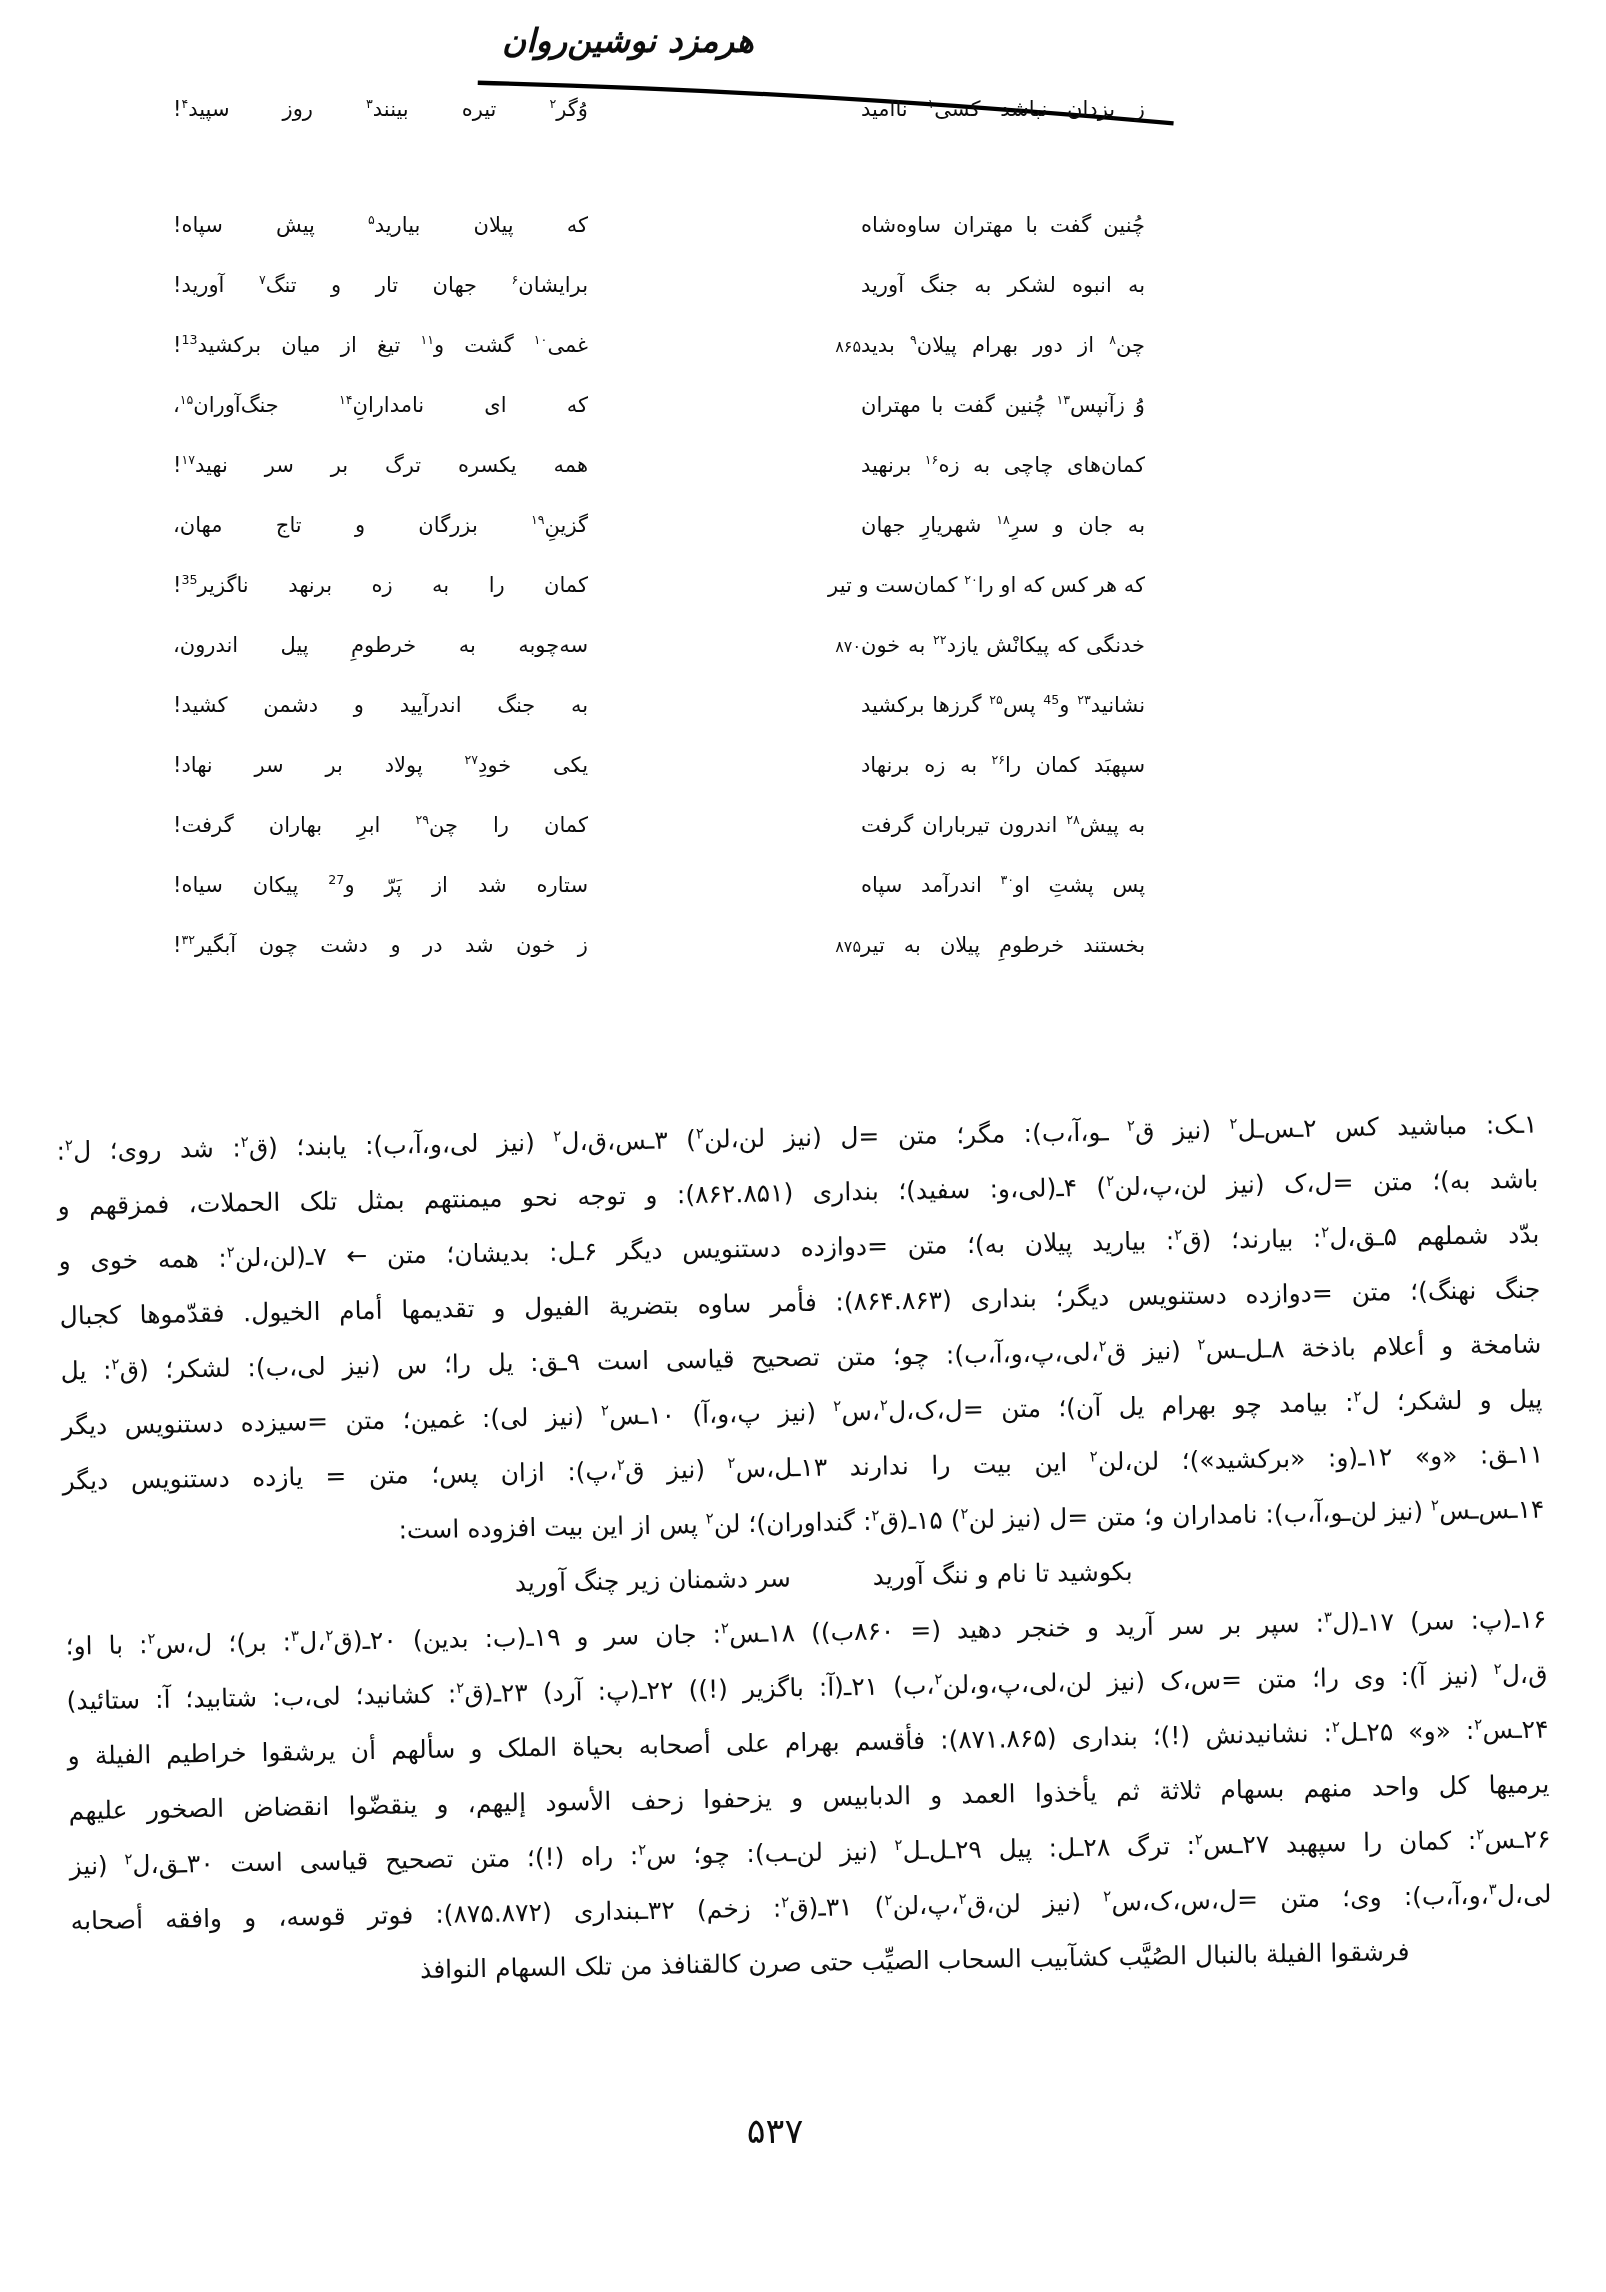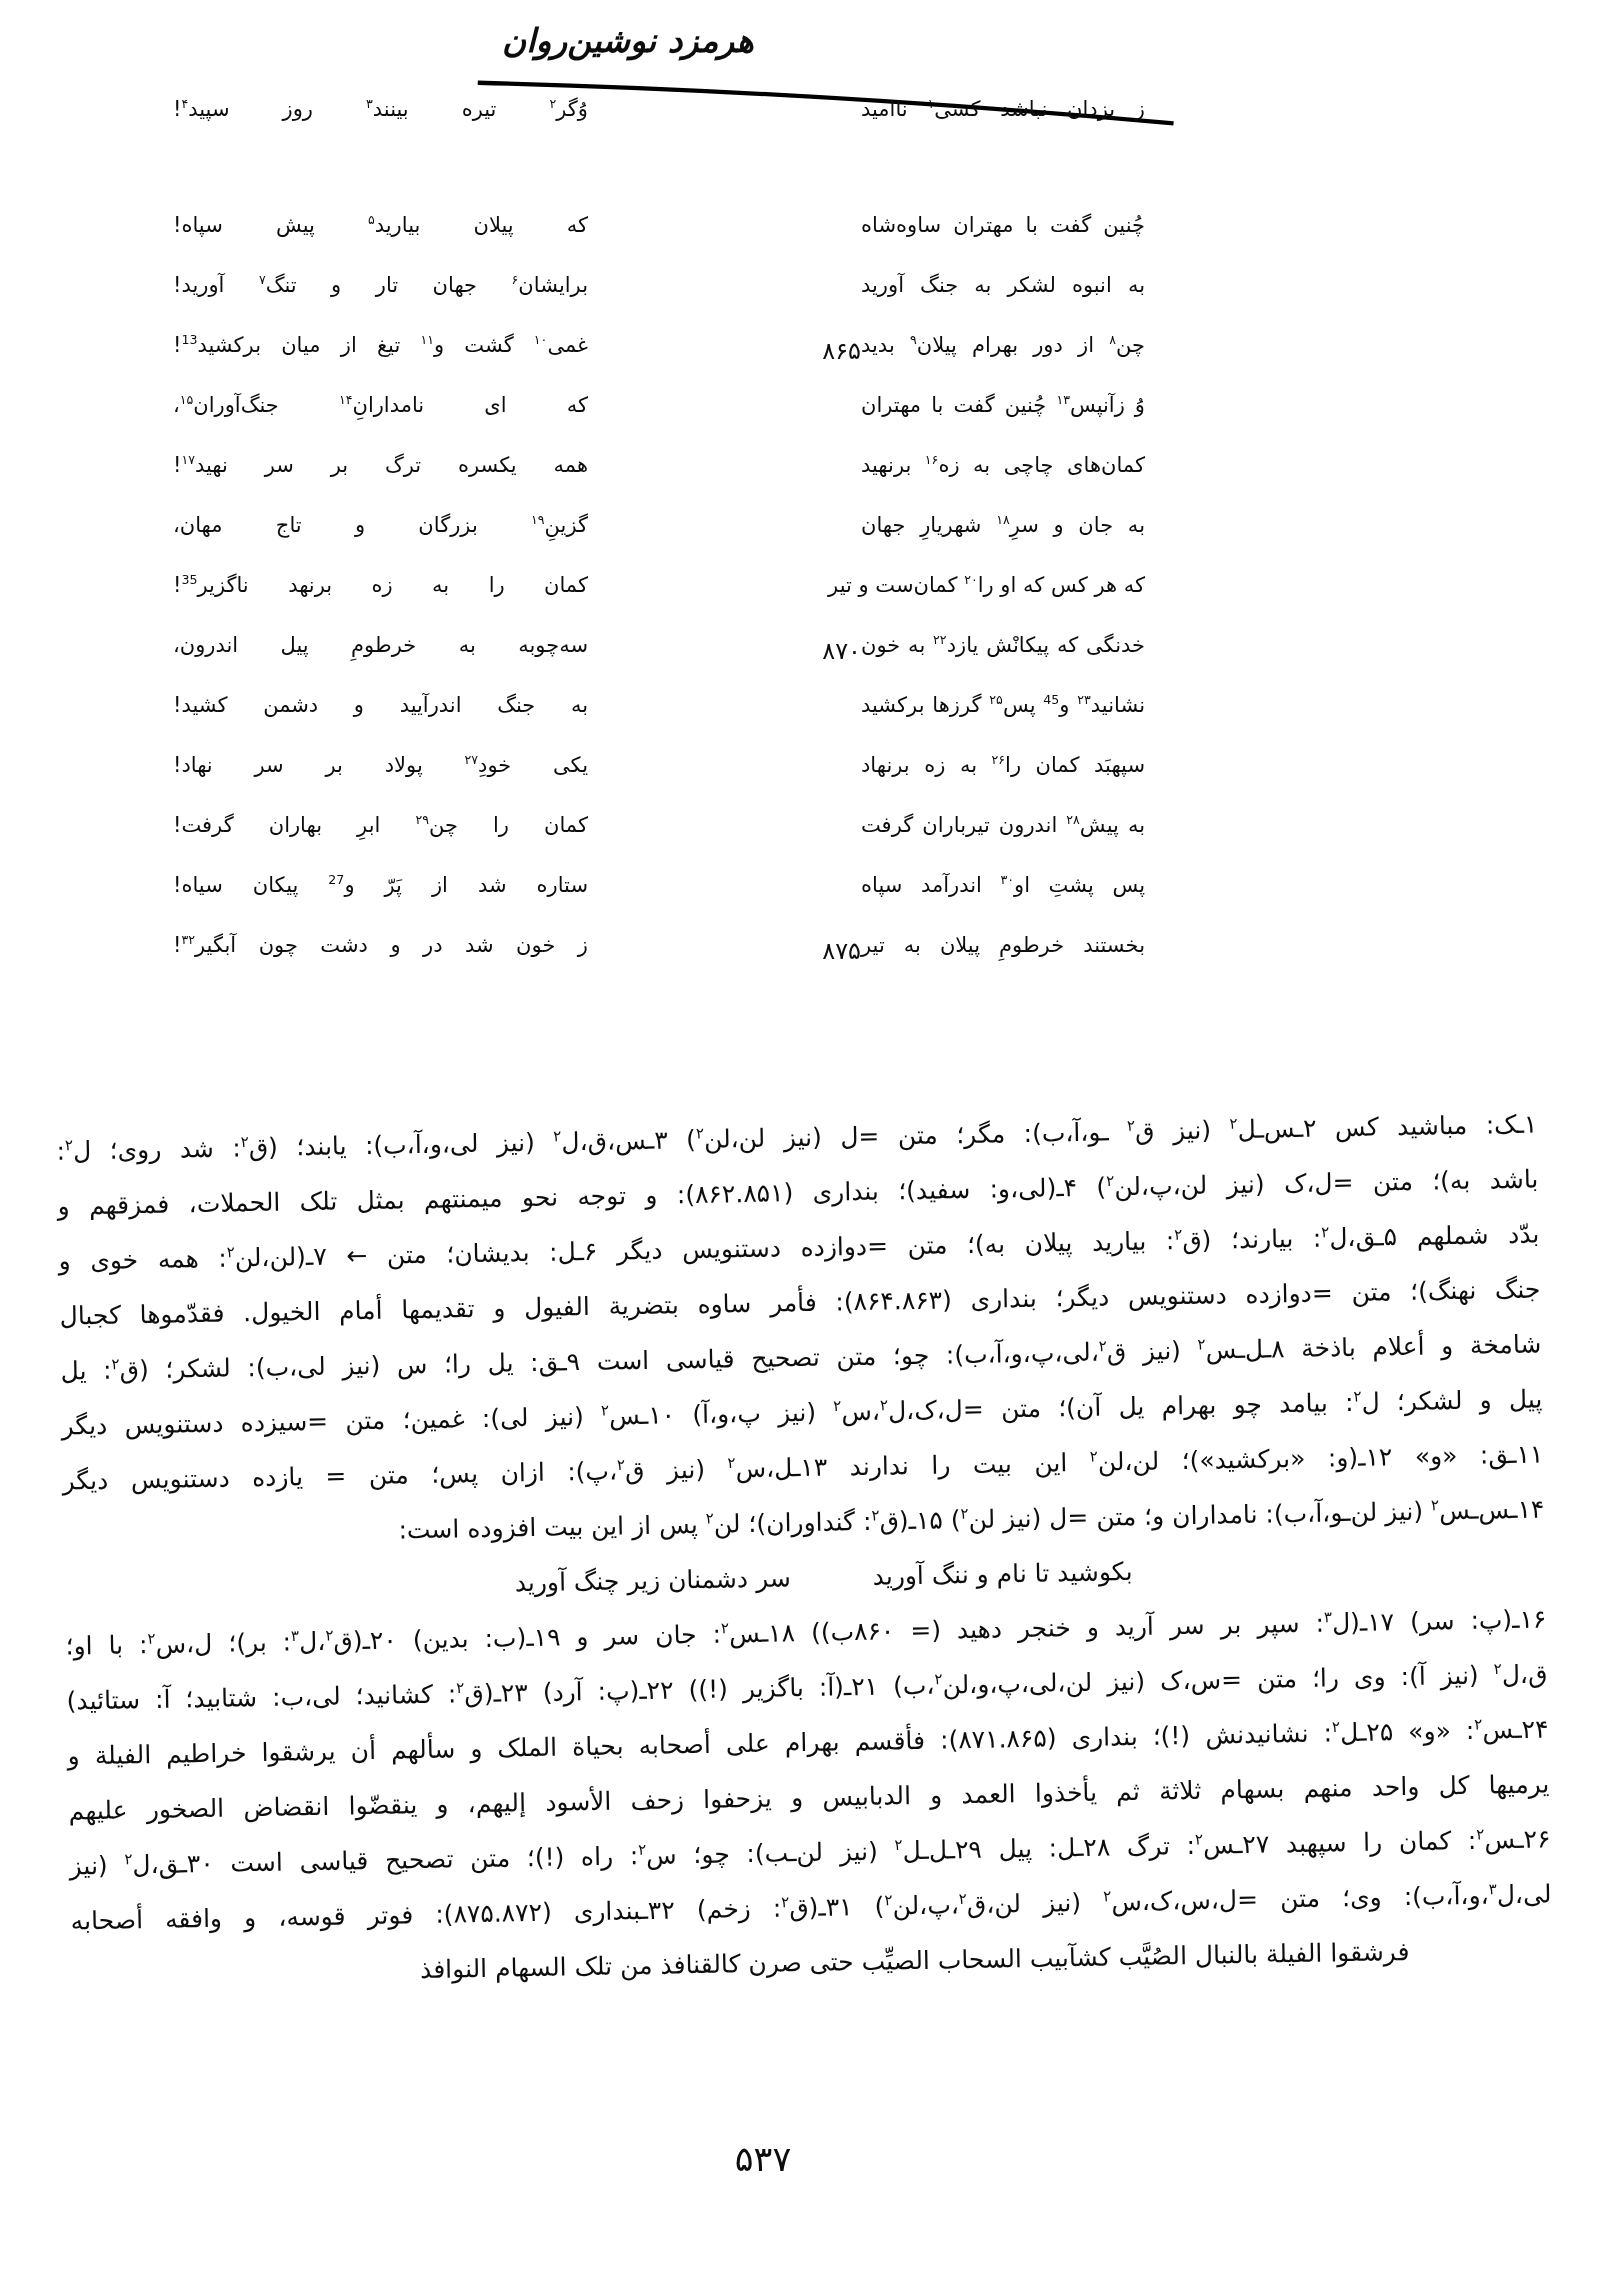--- a/index.html
+++ b/index.html
@@ -16,43 +16,43 @@
     position:absolute;left:502px;top:21px;
     font-size:33px;font-weight:bold;white-space:nowrap;font-style:italic;
   }
   .hdr-rule{position:absolute;left:471px;top:73px;}
 
   
   .poetry{position:absolute;top:97px;right:462px;width:972px;}
   .vrow{display:flex;height:60px;align-items:flex-start;}
   .vrow.first{margin-bottom:56px;}
   .hemi1{width:284px;}
-  .vnum{width:50px;font-size:24px;padding-top:3.9px;}
+  .vnum{width:50px;font-size:16px;padding-top:3.9px;}
   .gut{width:223px;}
   .hemi2{width:415px;}
   .hemi1,.hemi2{
     font-size:21px;white-space:nowrap;
     text-align:justify;text-align-last:justify;
   }
 
   
   .apparatus{
     position:absolute;top:1110px;left:64px;width:1481px;
     transform:rotate(-1.05deg);
     font-size:25px;line-height:55px;
   }
   .fl{white-space:nowrap;text-align:justify;text-align-last:justify;}
   .fl.endline{text-align:right;text-align-last:right;}
   .fl.indent{margin-right:143px;}
   .ins{display:flex;gap:82px;margin-right:413px;height:55px;}
   .ins span{white-space:nowrap;}
 
   .pagenum{
-    position:absolute;top:2111px;left:0;width:1526px;
-    text-align:center;font-size:35px;margin-top:28px;
+    position:absolute;top:2111px;left:12px;width:1526px;
+    text-align:center;font-size:35px;
   }
 </style>
 </head>
 <body>
 
 <div class="hdr-title">هرمزد نوشین‌روان</div>
 <svg class="hdr-rule" width="718" height="62" viewBox="0 0 744 64">
   <path d="M7,10 Q340,18 728,52" stroke="#000" stroke-width="4.5" fill="none"></path>
 </svg>
 

